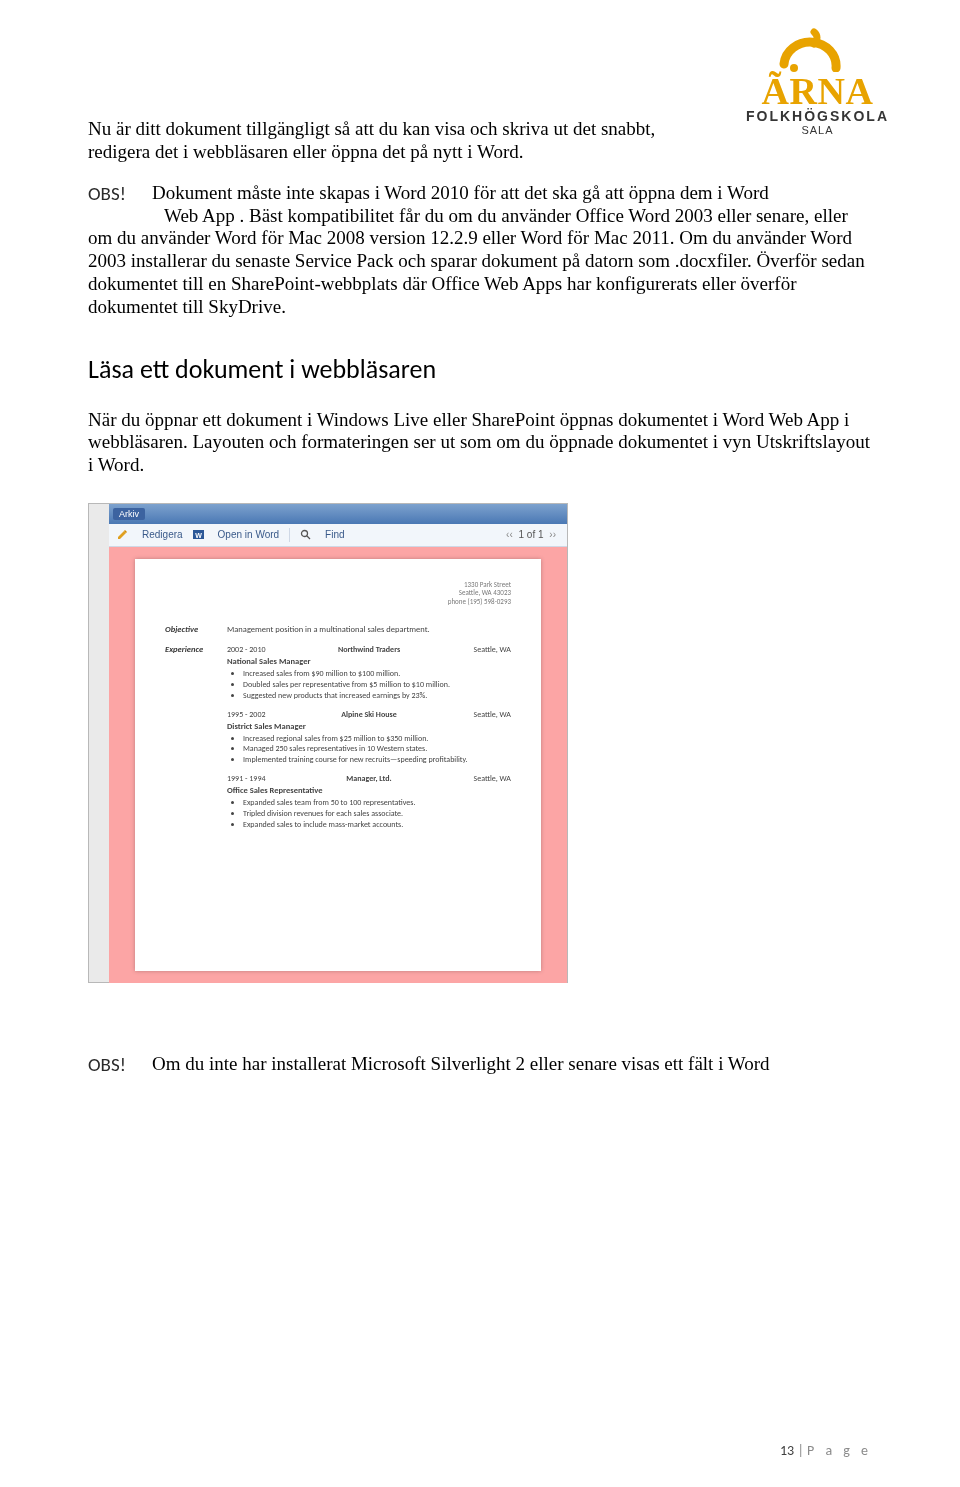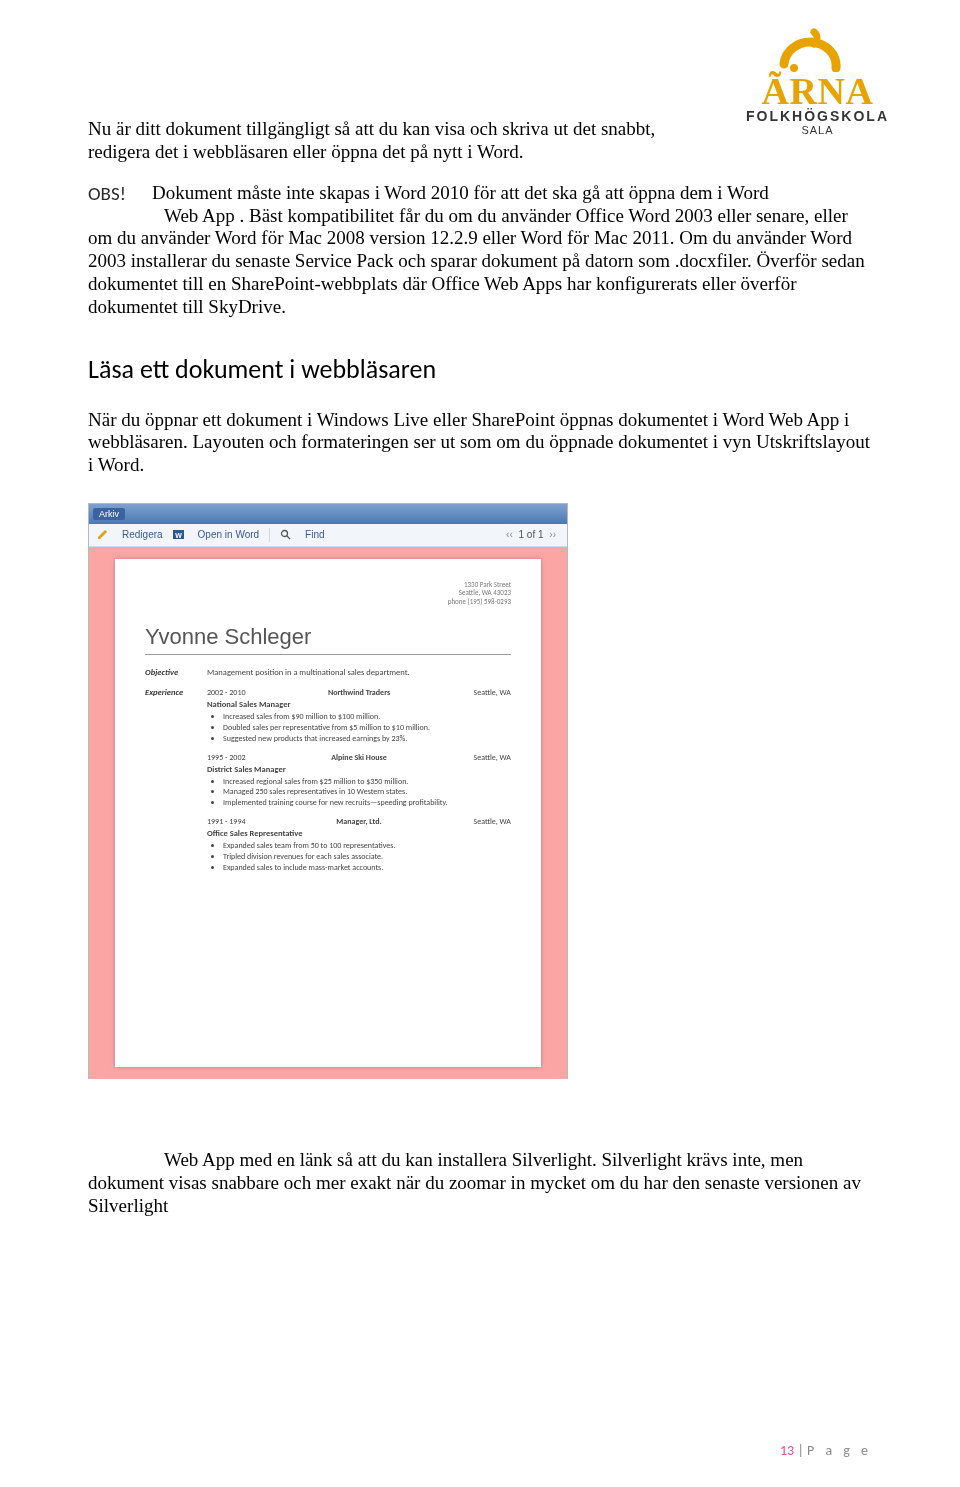--- a/index.html
+++ b/index.html
@@ -73,26 +73,27 @@
     font-size: 26px;
     font-weight: 400;
     color: #000;
     margin: 34px 0 24px 0;
   }
 
   
   .shot {
     margin: 26px 0 10px 0;
     width: 480px;
-    height: 576px;
+    height: 480px;
     background: #eaeaea;
     border: 1px solid #b8b8b8;
     font-family: "Segoe UI", Arial, sans-serif;
     color: #555;
     box-sizing: border-box;
+    padding-left: 20px;
   }
   .shot .titlebar {
     height: 20px;
     background: linear-gradient(#7da2ce, #4a78b4);
     display: flex;
     align-items: center;
     font-size: 9px;
     color: #fff;
     padding-left: 4px;
   }
@@ -185,21 +186,21 @@
   }
 
   .footer {
     position: absolute;
     bottom: 28px;
     right: 88px;
     font-family: Calibri, Arial, sans-serif;
     font-size: 14px;
     color: #8b8b8b;
   }
-  .footer .num { color: #ec4899; }
+  .footer .num { color: #404040; }
   .footer .lbl { letter-spacing: 4px; }
 </style>
 </head>
 <body>
 
 <div class="page">
 
   <div class="logo">
     <svg width="84" height="44" viewBox="0 0 84 44">
       <path d="M8 36 A24 22 0 1 1 60 40" fill="none" stroke="#e8a300" stroke-width="9" stroke-linecap="round"></path>
@@ -267,21 +268,20 @@
         <span style="padding:0 3px;color:#888">››</span>
       </div>
     </div>
     <div class="surface">
       <div class="paper">
         <div class="hdrright">
           <div>1330 Park Street</div>
           <div>Seattle, WA 43023</div>
           <div>phone (195) 598-0293</div>
         </div>
-        <div class="name">Yvonne Schleger</div>
 
         <div class="sectrow">
           <div class="lbl">Objective</div>
           <div class="cnt">Management position in a multinational sales department.</div>
         </div>
 
         <div class="sectrow">
           <div class="lbl">Experience</div>
           <div class="cnt">
 
@@ -330,21 +330,24 @@
           </div>
         </div>
 
       </div>
     </div>
   </div>
 
   <div style="height:60px"></div>
 
   <div class="obs-block">
-    <p class="body" style="margin: 0px; text-indent: 76px; padding-left: 0px;">Web App med en länk så att du kan installera Silverlight. Silverlight krävs inte, men dokument visas snabbare och mer exakt när du zoomar in mycket om du har den senaste versionen av Silverlight</p>
+    <div>
+      <span class="obs-label">OBS!</span>
+      <span class="obs-text obs-inline-start">Om du inte har installerat Microsoft Silverlight 2 eller senare visas ett fält i Word</span>
+    </div>
 
   </div>
 
   <div class="footer">
     <span class="num">13</span><span> | </span><span class="lbl">P a g e</span>
   </div>
 
 </div>
 
 </body></html>

